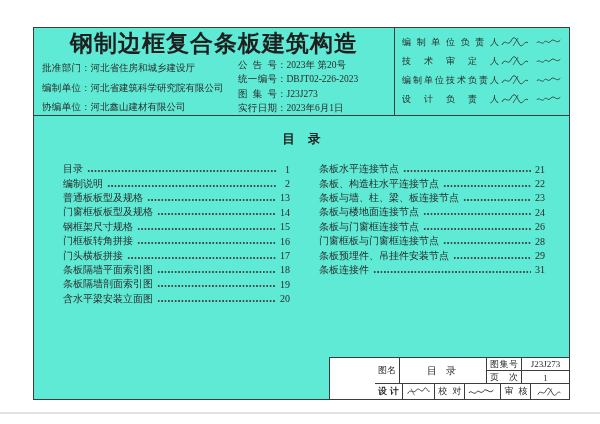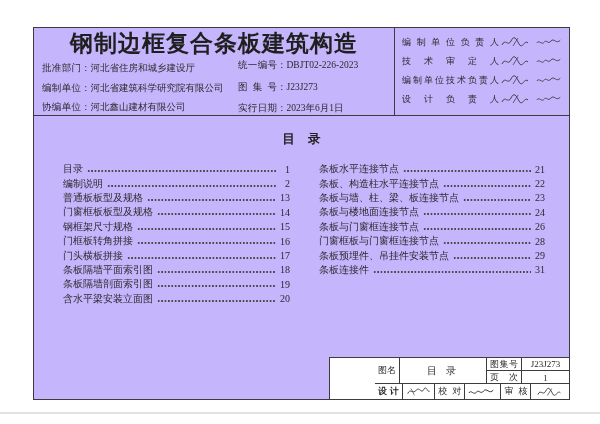--- a/index.html
+++ b/index.html
@@ -6,21 +6,21 @@
   body{
     width:600px;height:424px;position:relative;background:#ffffff;
     font-family:"Liberation Serif","DejaVu Serif",serif;
     color:#2b2b2b;-webkit-font-smoothing:antialiased;overflow:hidden;
   }
   *{box-sizing:border-box;}
 
   
   .frame{
     position:absolute;left:33px;top:27px;width:537px;height:373px;
-    border:1.6px solid #3c3c3c;background:#c4b5fd;
+    border:1.6px solid #3c3c3c;background:#5eead4;
   }
   .bottom-shadow{position:absolute;left:0;top:412px;width:600px;height:2px;background:#e2e2e2;}
 
   
   .header{position:absolute;left:0;top:0;width:100%;height:88px;border-bottom:1px solid #3c3c3c;display:flex;}
   .header-left{width:364px;border-right:1px solid #3c3c3c;position:relative;}
   .doc-title{
     text-align:center;font-size:23px;font-weight:bold;letter-spacing:1px;
     margin-top:3px;line-height:26px;color:#1f1f1f;
   }
@@ -100,20 +100,21 @@
         <div class="info-colA">
 
             <div class="info-line"><span class="ilab">批准部门</span><span>：</span><span>河北省住房和城乡建设厅</span></div>
 
             <div class="info-line"><span class="ilab">编制单位</span><span>：</span><span>河北省建筑科学研究院有限公司</span></div>
 
             <div class="info-line"><span class="ilab">协编单位</span><span>：</span><span>河北鑫山建材有限公司</span></div>
           </div>
         <div class="info-colB">
 
+            <div class="info-line"><span class="ilab">公告号</span><span>：</span><span>2023年 第20号</span></div>
 
             <div class="info-line"><span class="ilab">统一编号</span><span>：</span><span>DBJT02-226-2023</span></div>
 
             <div class="info-line"><span class="ilab">图集号</span><span>：</span><span>J23J273</span></div>
 
             <div class="info-line"><span class="ilab">实行日期</span><span>：</span><span>2023年6月1日</span></div>
           </div>
       </div>
     </div>
     <div class="header-right">

